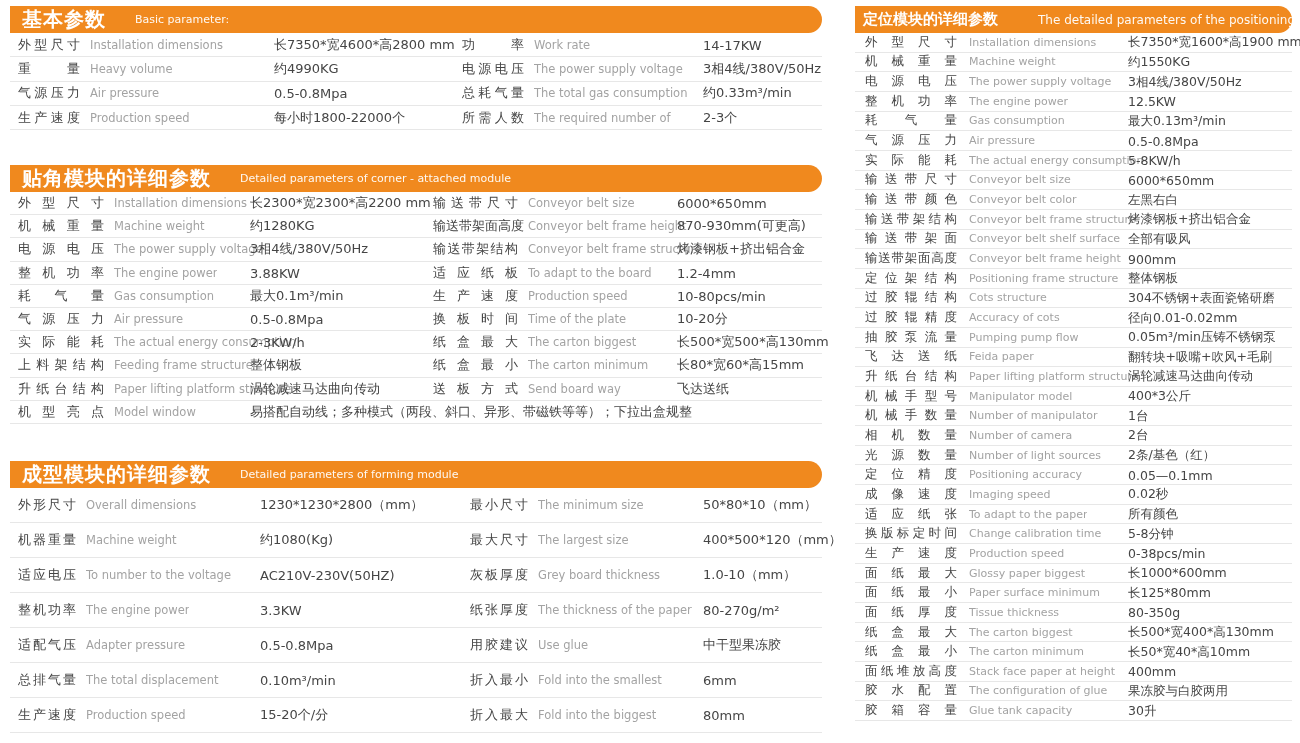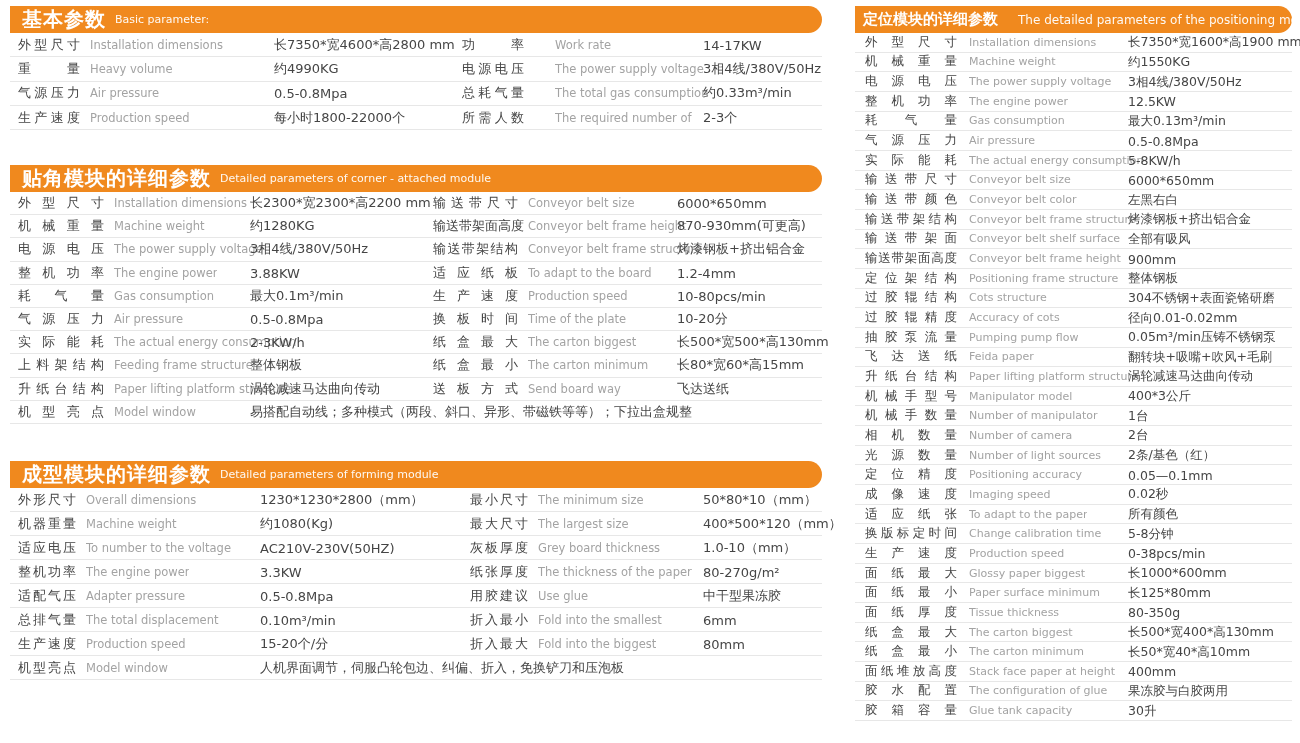--- a/index.html
+++ b/index.html
@@ -12,21 +12,21 @@
   section.spec{ position:absolute; }
   #sec-basic{ left:10px; top:6px; width:812px; }
   #sec-corner{ left:10px; top:165px; width:812px; }
   #sec-forming{ left:10px; top:461px; width:812px; }
   #sec-positioning{ left:855px; top:6px; width:437px; }
 
   .hdr{
     height:27px; background:var(--accent); color:#fff;
     border-radius:0 14px 14px 0;
     display:flex; align-items:center; padding-left:12px;
-    white-space:nowrap; overflow:hidden;
+    white-space:nowrap; overflow:hidden;gap:20px;
   }
   .hdr-zh{ font-size:20px; font-weight:bold; letter-spacing:1px; }
   .hdr-en{ font-size:11px; margin-left:9px; opacity:.95; }
   #sec-positioning .hdr{ padding-left:8px; }
   #sec-positioning .hdr-zh{ font-size:15px; letter-spacing:0; }
   #sec-positioning .hdr-en{ font-size:12px; margin-left:20px; }
 
   .cols{ display:flex; }
   .colL{ width:420px; }
   .colR{ flex:1; }
@@ -48,35 +48,35 @@
   .val{
     position:absolute; top:50%; transform:translateY(-50%);
     font-size:13px; color:var(--ink); white-space:nowrap;
   }
 
   
   #sec-basic .row{ height:24.3px; }
   #sec-basic .colL .row{ padding-left:8px; }
   #sec-basic .colL .zh{ width:62px; }
   #sec-basic .colL .val{ left:240px;margin-left:24px; }
-  #sec-basic .colR .row{ padding-left:32px;gap:21px; }
+  #sec-basic .colR .row{ padding-left:32px; }
   #sec-basic .colR .zh{ width:62px; }
   #sec-basic .colR .val{ left:273px; }
 
   
   #sec-corner .row{ height:23.2px; }
   #sec-corner .colL .row, #sec-corner .footer-row{ padding-left:8px; }
   #sec-corner .colL .zh, #sec-corner .footer-row .zh{ width:86px; }
   #sec-corner .colL .val, #sec-corner .footer-row .val{ left:240px; }
   #sec-corner .colR .row{ padding-left:3px; }
   #sec-corner .colR .zh{ width:85px; }
   #sec-corner .colR .val{ left:247px; }
 
   
-  #sec-forming .row{ height:24px; }
+  #sec-forming .row{ height:35px; }
   #sec-forming .colL .row, #sec-forming .footer-row{ padding-left:8px; }
   #sec-forming .colL .zh, #sec-forming .footer-row .zh{ width:58px; }
   #sec-forming .colL .val, #sec-forming .footer-row .val{ left:250px;text-align:center; }
   #sec-forming .colR .row{ padding-left:40px; }
   #sec-forming .colR .zh{ width:58px; }
   #sec-forming .colR .val{ left:273px; }
 
   
   #sec-positioning .row{ height:19.66px; padding-left:10px; }
   #sec-positioning .zh{ width:92px; font-size:12.5px; }

